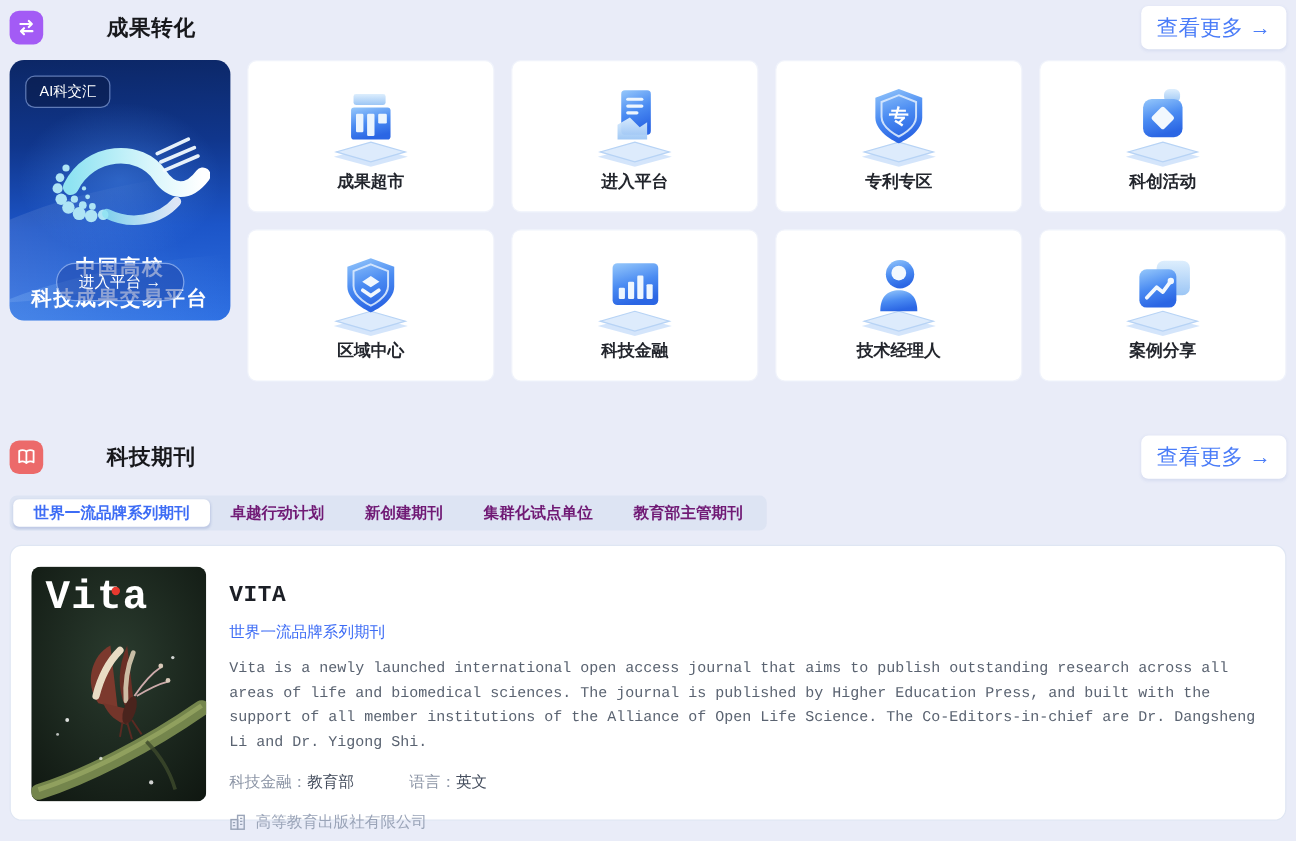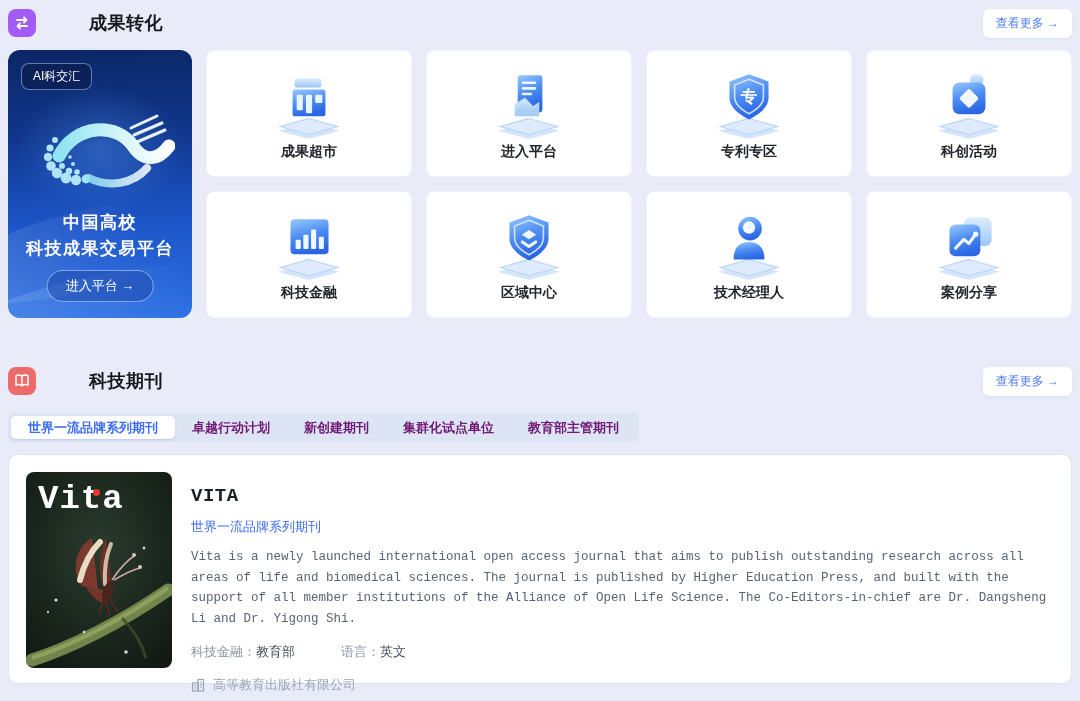--- a/index.html
+++ b/index.html
@@ -7,26 +7,26 @@
         position:relative;overflow:hidden;padding:0 8px;box-sizing:border-box;}
 
   
   .sec-header{display:flex;align-items:center;height:36px;padding-top:5px;gap:40px;}
   .sec-icon{width:28px;height:28px;border-radius:8px;display:flex;align-items:center;justify-content:center;
             margin-right:13px;flex-shrink:0;}
   .sec-icon.purple{background:#a35bf5;}
   .sec-icon.red{background:#ec6a6a;}
   .sec-title{font-size:18px;font-weight:bold;color:#17181c;letter-spacing:.5px;}
   .view-more{margin-left:auto;background:#ffffff;color:#4a7cf8;border:none;border-radius:6px;
-             padding:6px 13px;font-size:12px;cursor:pointer;box-shadow:0 1px 3px rgba(60,90,180,.10);
+             padding:6px 13px;font-size:18px;cursor:pointer;box-shadow:0 1px 3px rgba(60,90,180,.10);
              font-family:"Liberation Sans",sans-serif;}
 
   
   .sec1-body{display:flex;gap:14px;margin-top:9px;}
-  .promo{width:184px;height:268px;border-radius:12px;position:relative;overflow:hidden;flex-shrink:0;cursor:pointer;
+  .promo{width:184px;height:217px;border-radius:12px;position:relative;overflow:hidden;flex-shrink:0;cursor:pointer;
          background:linear-gradient(178deg,#0c2766 0%,#10368c 32%,#1c55c8 64%,#2e70e3 100%);}
   .promo .band1{position:absolute;width:300px;height:80px;border-radius:50%;left:-70px;bottom:28px;
          background:linear-gradient(90deg,rgba(255,255,255,.16),rgba(255,255,255,0) 70%);transform:rotate(-14deg);}
   .promo .band2{position:absolute;width:300px;height:60px;border-radius:50%;left:-40px;bottom:-14px;
          background:linear-gradient(90deg,rgba(160,210,255,.28),rgba(255,255,255,0) 75%);transform:rotate(-10deg);}
   .promo .glow{position:absolute;left:0;top:30px;width:184px;height:140px;
          background:radial-gradient(ellipse at 50% 50%,rgba(90,160,255,.35),rgba(0,0,0,0) 65%);}
   .badge{position:absolute;top:13px;left:13px;background:rgba(8,22,60,.45);border:1px solid rgba(165,195,255,.55);
          color:#fff;font-size:12px;padding:4px 11px;border-radius:8px;z-index:3;}
   .promo-logo{position:absolute;top:44px;left:50%;transform:translateX(-50%);z-index:2;}
@@ -198,39 +198,39 @@
             <rect x="20" y="15" width="32" height="31" rx="7" fill="url(#gIcon)"></rect>
             <rect x="29" y="23.5" width="14" height="14" rx="2" transform="rotate(45 36 30.5)" fill="#f2f8fe"></rect>
           </svg>
           <span class="glabel">科创活动</span>
         </div>
 
         <div class="gcard">
           <svg viewBox="0 0 72 72">
             <path d="M36 54 L66 62 L36 70 L6 62 Z" fill="#c9defa" opacity="0.8"></path>
             <path d="M36 50 L64 58 L36 66 L8 58 Z" fill="#ddebfc" stroke="#b7d3f5"></path>
+            <path d="M36 7 L55 14 V30 C55 43 36 51 36 51 C36 51 17 43 17 30 V14 Z" fill="url(#gIcon)"></path>
+            <path d="M36 12 L50 17.5 V29.5 C50 39 36 45.5 36 45.5 C36 45.5 22 39 22 29.5 V17.5 Z" fill="none" stroke="#dceafd" stroke-width="1.6" opacity="0.9"></path>
+            <path d="M29 26 L36 21.5 L43 26 L36 30.5 Z" fill="#f2f8fe"></path>
+            <path d="M29.5 33 L36 37.5 L42.5 33" fill="none" stroke="#f2f8fe" stroke-width="3" stroke-linecap="round" stroke-linejoin="round"></path>
+          </svg>
+          <span class="glabel">区域中心</span>
+        </div>
+
+        <div class="gcard">
+          <svg viewBox="0 0 72 72">
+            <path d="M36 54 L66 62 L36 70 L6 62 Z" fill="#c9defa" opacity="0.8"></path>
+            <path d="M36 50 L64 58 L36 66 L8 58 Z" fill="#ddebfc" stroke="#b7d3f5"></path>
             <rect x="18" y="11" width="37" height="34" rx="4" fill="url(#gIcon)"></rect>
             <rect x="23" y="31" width="5" height="9" rx="1" fill="#eef6fe"></rect>
             <rect x="30.5" y="26" width="5" height="14" rx="1" fill="#eef6fe"></rect>
             <rect x="38" y="21" width="5" height="19" rx="1" fill="#eef6fe"></rect>
             <rect x="45.5" y="28" width="5" height="12" rx="1" fill="#eef6fe"></rect>
           </svg>
           <span class="glabel">科技金融</span>
-        </div>
-
-        <div class="gcard">
-          <svg viewBox="0 0 72 72">
-            <path d="M36 54 L66 62 L36 70 L6 62 Z" fill="#c9defa" opacity="0.8"></path>
-            <path d="M36 50 L64 58 L36 66 L8 58 Z" fill="#ddebfc" stroke="#b7d3f5"></path>
-            <path d="M36 7 L55 14 V30 C55 43 36 51 36 51 C36 51 17 43 17 30 V14 Z" fill="url(#gIcon)"></path>
-            <path d="M36 12 L50 17.5 V29.5 C50 39 36 45.5 36 45.5 C36 45.5 22 39 22 29.5 V17.5 Z" fill="none" stroke="#dceafd" stroke-width="1.6" opacity="0.9"></path>
-            <path d="M29 26 L36 21.5 L43 26 L36 30.5 Z" fill="#f2f8fe"></path>
-            <path d="M29.5 33 L36 37.5 L42.5 33" fill="none" stroke="#f2f8fe" stroke-width="3" stroke-linecap="round" stroke-linejoin="round"></path>
-          </svg>
-          <span class="glabel">区域中心</span>
         </div>
 
         <div class="gcard">
           <svg viewBox="0 0 72 72">
             <path d="M36 54 L66 62 L36 70 L6 62 Z" fill="#c9defa" opacity="0.8"></path>
             <path d="M36 50 L64 58 L36 66 L8 58 Z" fill="#ddebfc" stroke="#b7d3f5"></path>
             <circle cx="37" cy="20" r="11.5" fill="url(#gIcon)"></circle>
             <circle cx="36" cy="19" r="6" fill="#f2f8fe"></circle>
             <path d="M21 50 C21 38 27 33 36 33 C45 33 51 38 51 50 Z" fill="url(#gIcon)"></path>
           </svg>

